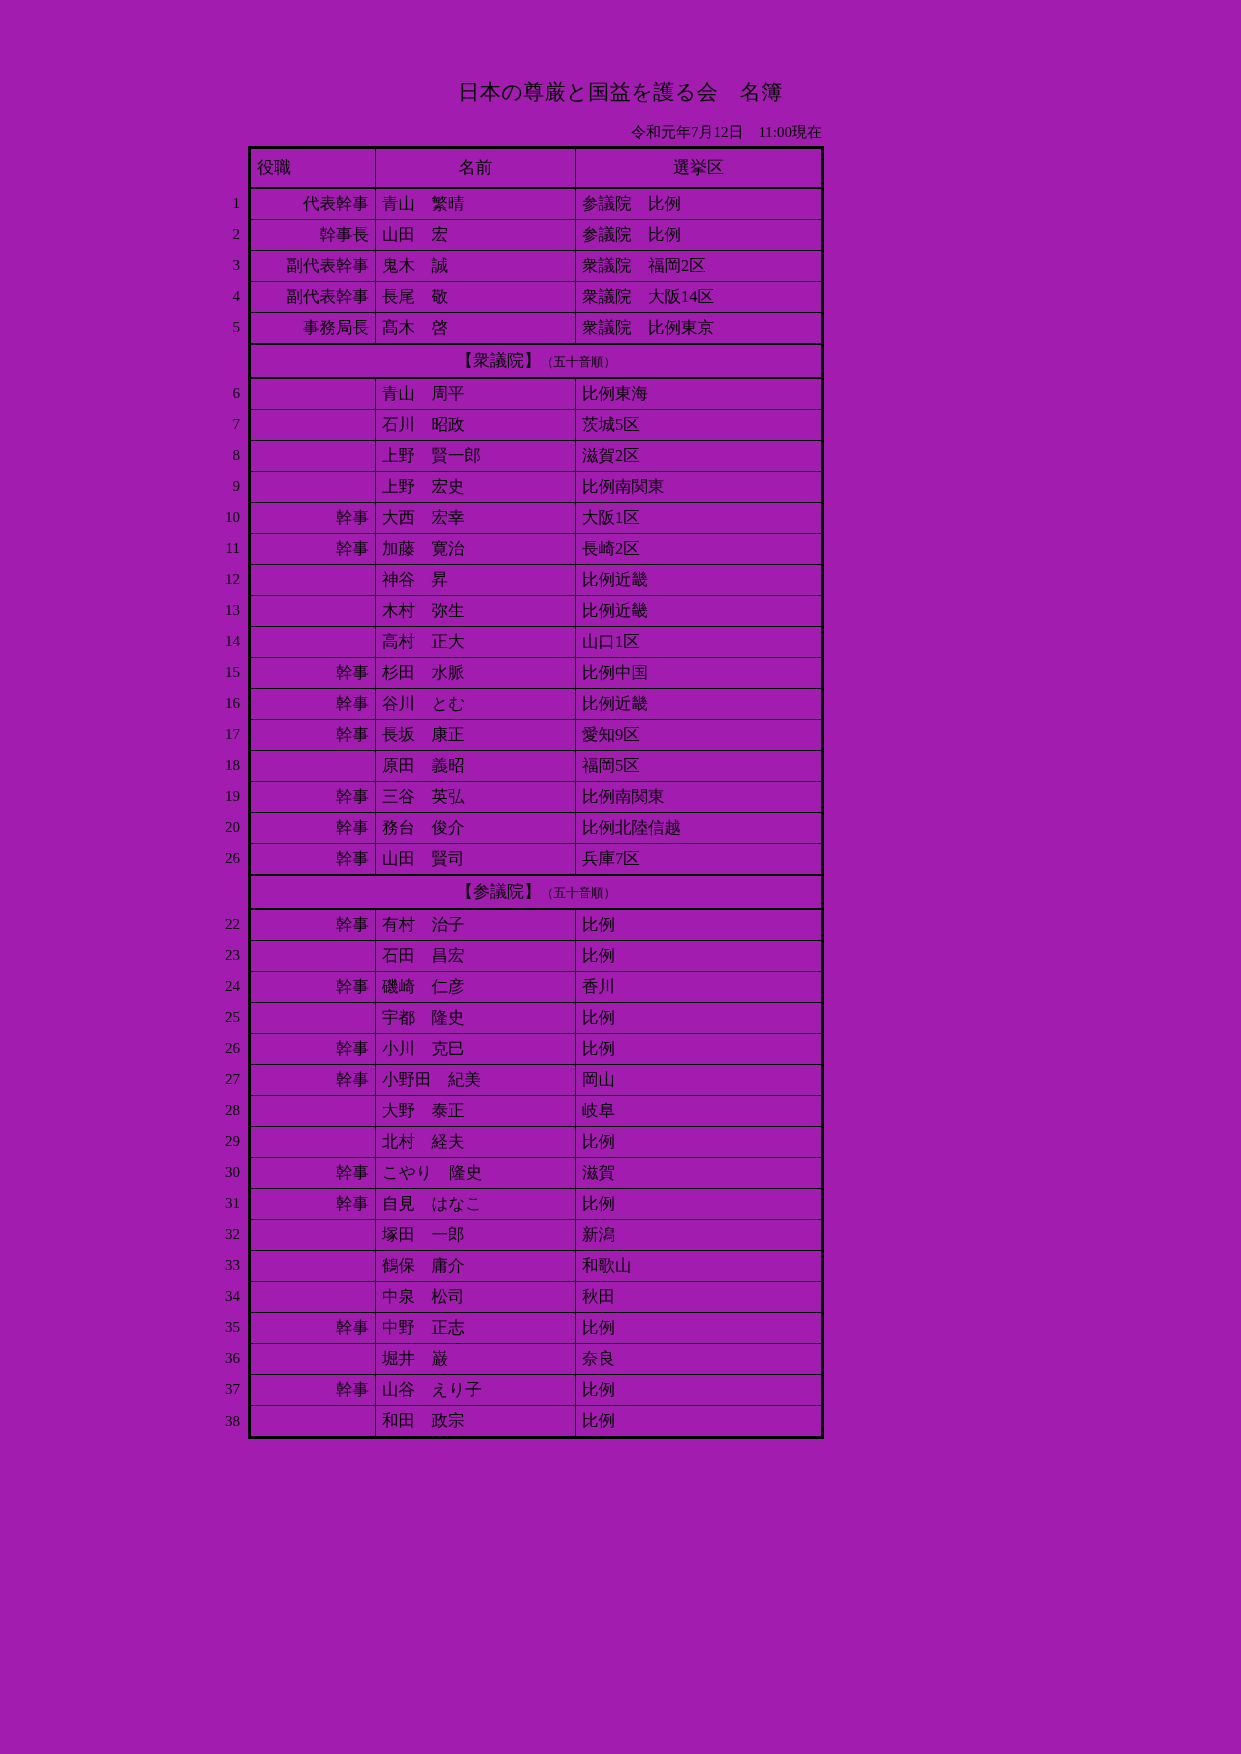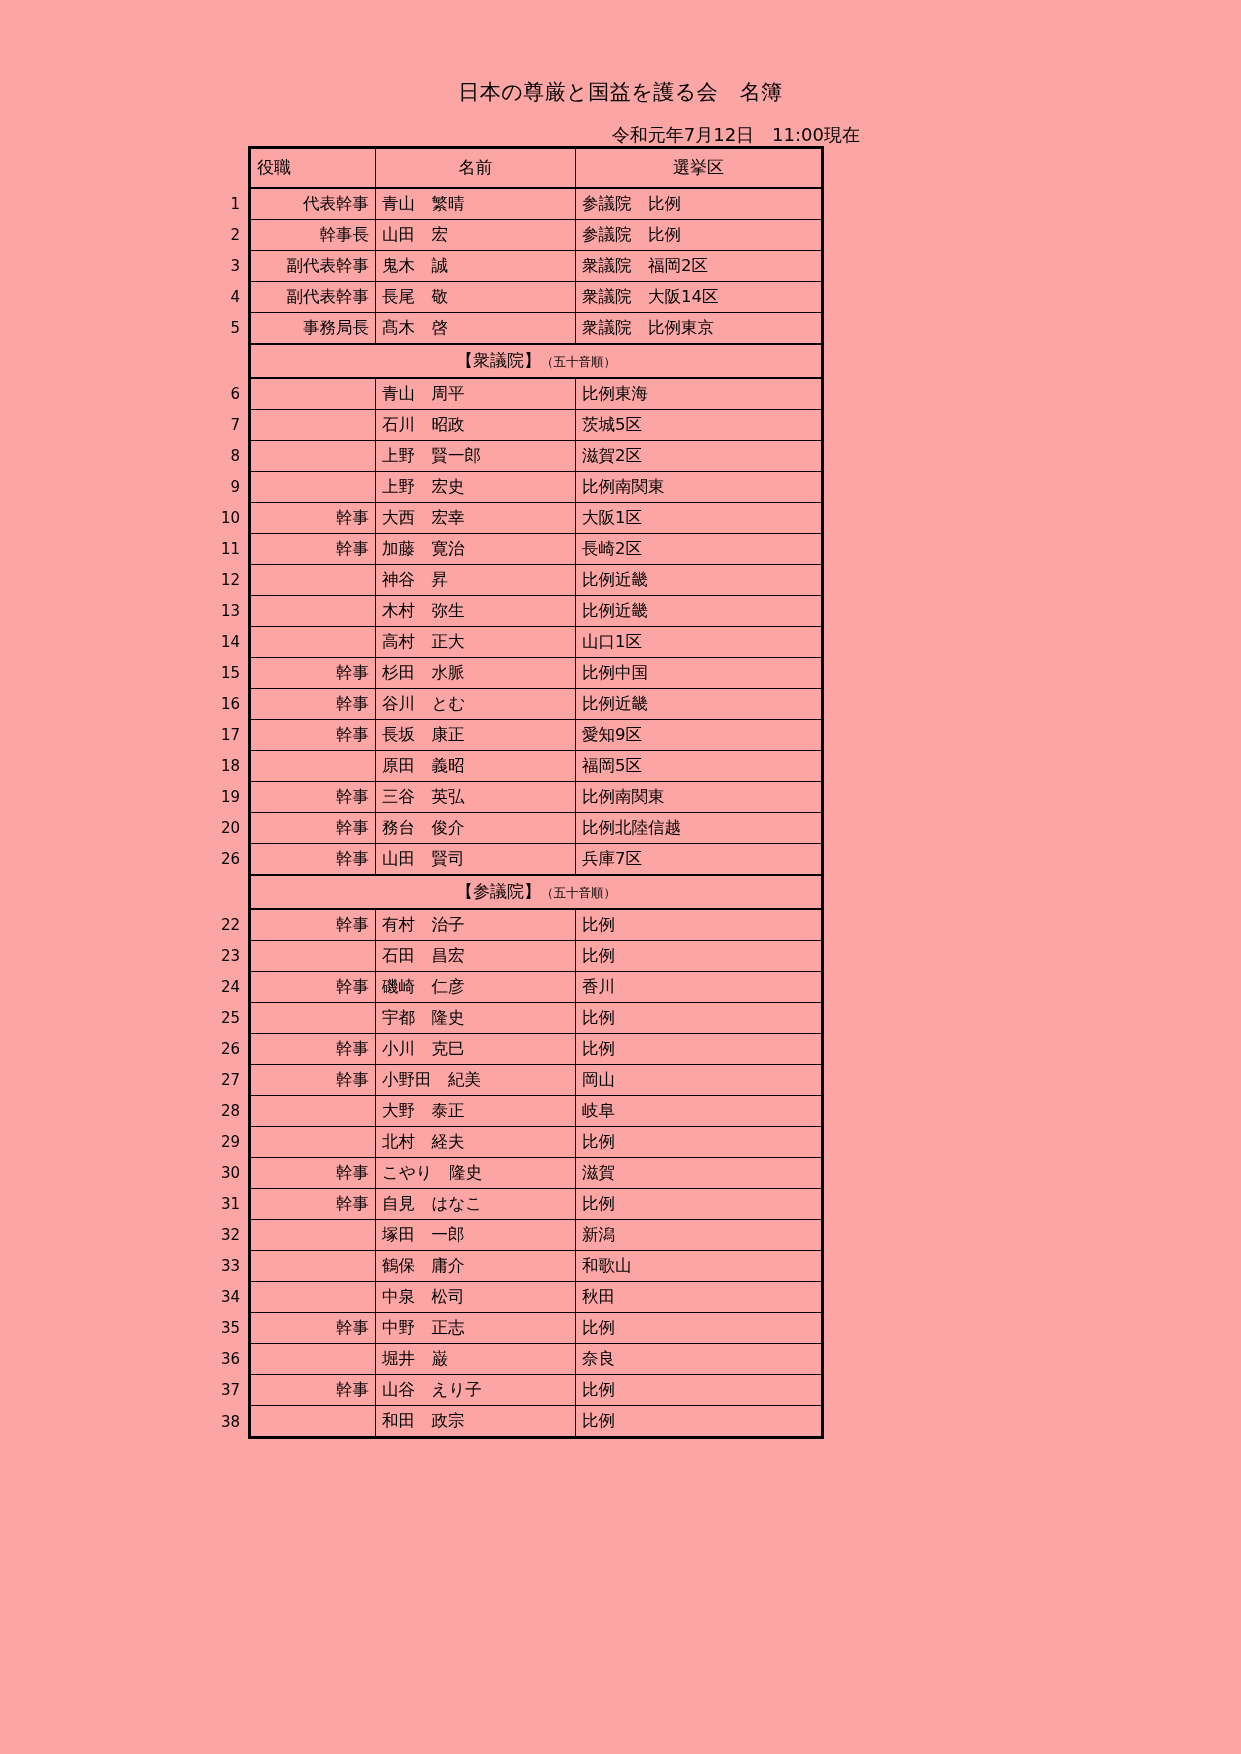--- a/index.html
+++ b/index.html
@@ -6,44 +6,44 @@
   html,body{margin:0;padding:0;background:#ffffff;}
   body{
     width:1241px; height:1754px;
     font-family:"DejaVu Sans","Liberation Sans",sans-serif;
     color:#000000;
     position:relative;
     overflow:hidden;
   }
   .page{
     position:absolute; inset:0;
-    background:#fca5a5;
+    background:#a21caf;
+    font-family:Liberation Serif, serif;
   }
 
   
   .doc-title{
     position:absolute;
     left:0; right:0;
     top:78px;
     text-align:center;
     font-size:21px;
     letter-spacing:.5px;
     white-space:pre;
   }
 
   
   .doc-date{
     position:absolute;
     left:0;
     width:822px;
     top:123px;
     text-align:right;
-    font-size:18px;
+    font-size:15px;
     white-space:pre;
-    margin-left:38px;
   }
 
   
   .table-wrap{
     position:absolute;
     left:248px;
     top:146px;
     width:466px;
   }
   table.roster{

